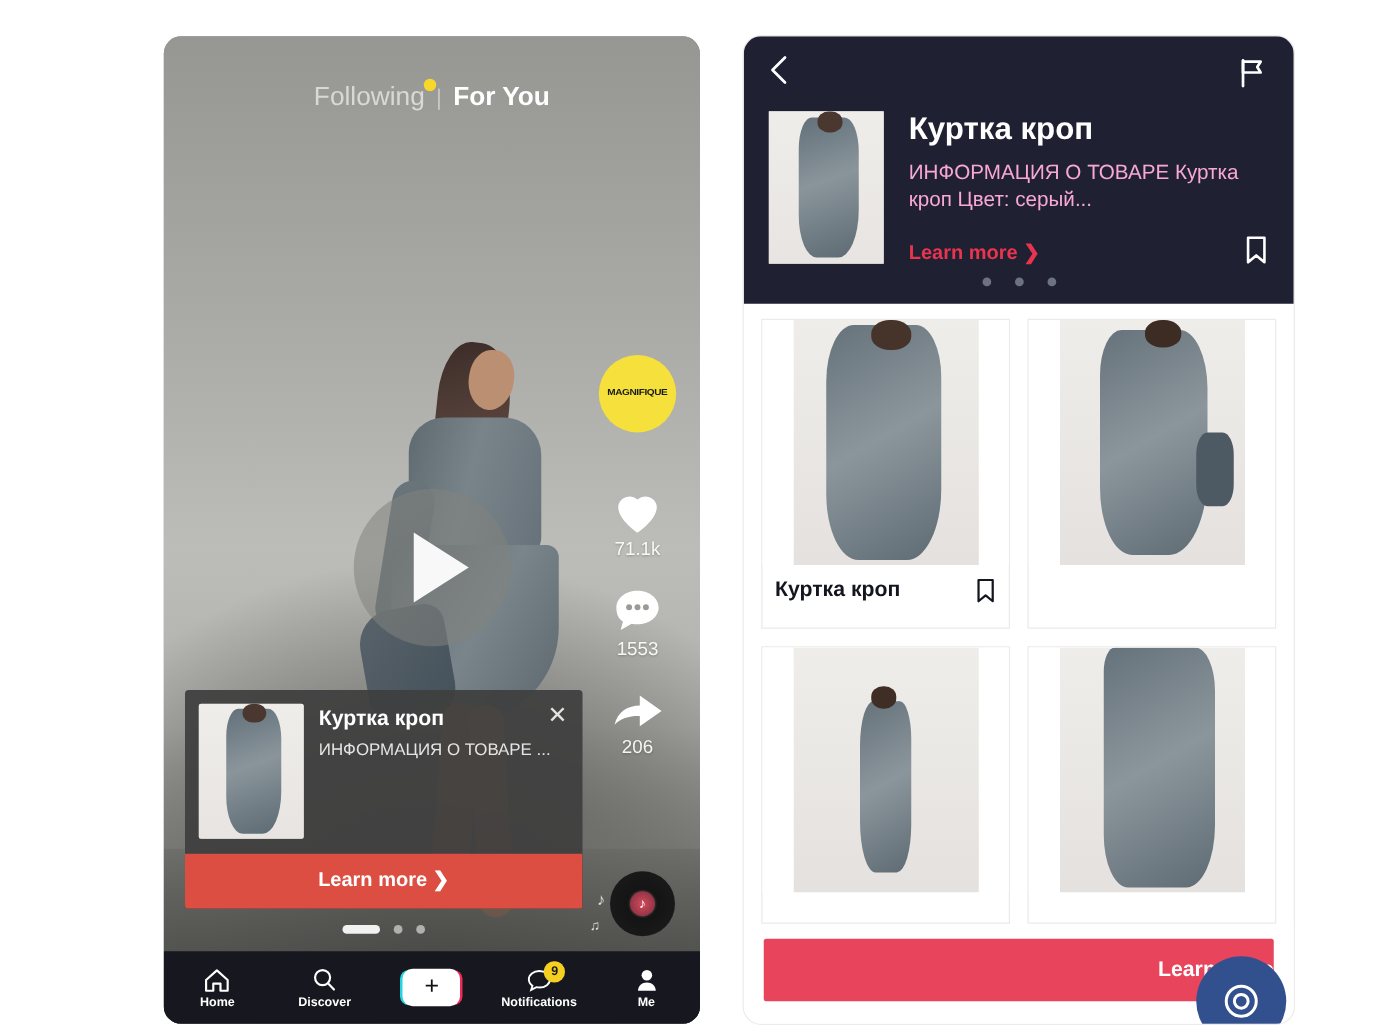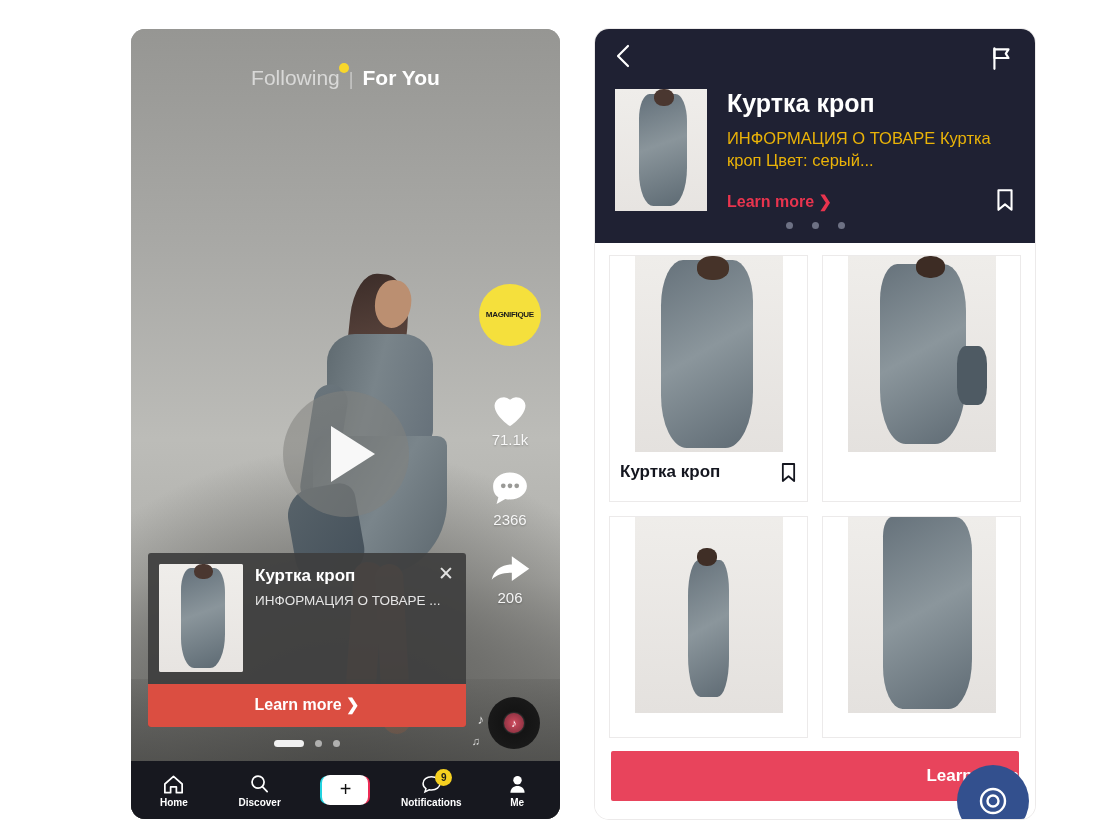--- a/index.html
+++ b/index.html
@@ -434,21 +434,21 @@
     overflow: hidden;
   }
   .hdr-info { flex: 1; min-width: 0; }
   .hdr-title {
     color: #ffffff;
     font-size: 25px;
     font-weight: bold;
     margin-bottom: 9px;
   }
   .hdr-desc {
-    color: #eab308;
+    color: #f9a8d4;
     font-size: 16.5px;
     line-height: 1.35;
   }
   .hdr-row {
     display: flex;
     align-items: center;
     justify-content: space-between;
     margin-top: 16px;
   }
   .hdr-learn {
@@ -608,21 +608,21 @@
       <div class="rail-count">71.1k</div>
     </div>
 
     <div class="rail-item">
       <svg width="44" height="40" viewBox="0 0 24 22">
         <path d="M12 2.5c5.2 0 9.3 3.3 9.3 7.4 0 4.1-4.1 7.4-9.3 7.4-.9 0-1.8-.1-2.6-.3L4.6 19.8l1-3.7C3.5 14.7 2.7 12.7 2.7 9.9 2.7 5.8 6.8 2.5 12 2.5z" fill="#fff"></path>
         <circle cx="8.3" cy="9.8" r="1.3" fill="#9a9a97"></circle>
         <circle cx="12" cy="9.8" r="1.3" fill="#9a9a97"></circle>
         <circle cx="15.7" cy="9.8" r="1.3" fill="#9a9a97"></circle>
       </svg>
-      <div class="rail-count">2366</div>
+      <div class="rail-count">1553</div>
     </div>
 
     <div class="rail-item">
       <svg width="44" height="38" viewBox="0 0 24 20">
         <path d="M2 17c1.4-6 6-8.3 11-8.4V4.2L22.5 11 13 17.6v-4.4C8.4 13.1 4.7 14.2 2 17z" fill="#fff"></path>
       </svg>
       <div class="rail-count">206</div>
     </div>
   </div>
 

